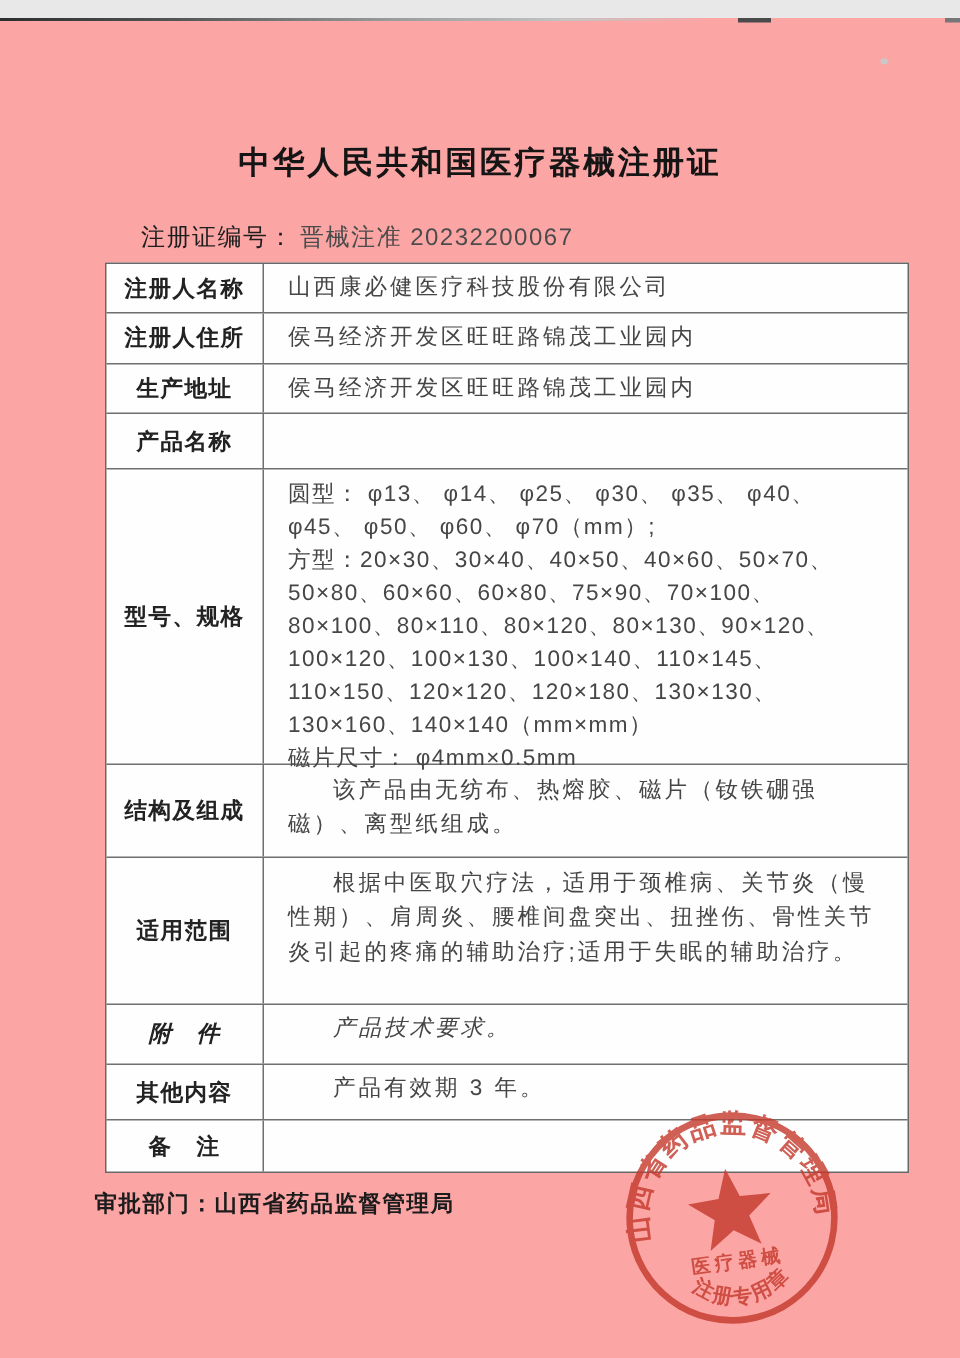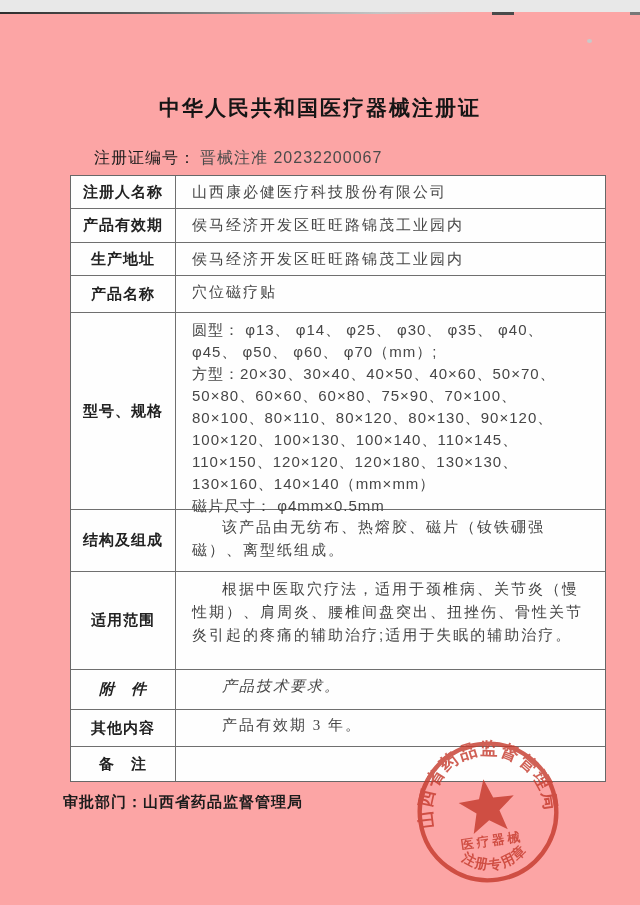--- a/index.html
+++ b/index.html
@@ -36,21 +36,21 @@
     display:flex; align-items:center; justify-content:center;
     font-weight:700; font-size:15px; letter-spacing:1px; color:#222;
     text-align:center; padding:2px;
   }
   .cell-value {
     flex:1; font-size:15px; color:#464646; letter-spacing:2px; line-height:23px;
     padding:4px 16px; display:flex; flex-direction:column; justify-content:flex-start;
   }
   .row.r1 { height:33px; } .row.r2 { height:34px; } .row.r3 { height:33px; }
   .row.r4 { height:37px; } .row.r5 { height:197px; } .row.r6 { height:62px; }
-  .row.r7 { height:98px; } .row.r8 { height:40px;font-style:italic; } .row.r9 { height:37px;font-family:Liberation Serif, serif; }
+  .row.r7 { height:98px; } .row.r8 { height:40px;font-style:italic; } .row.r9 { height:37px; }
   .row.r10 { height:34px;gap:37px; }
   .row.r5 .cell-value { justify-content:flex-start; padding-top:6px; line-height:22px; letter-spacing:1px; }
   .row.r6 .cell-value, .row.r7 .cell-value { justify-content:flex-start; padding-top:5px; }
   .indent { text-indent:2em; }
 
   .footer-dept {
     position:absolute; top:781px; left:63px;
     font-size:15px; font-weight:700; letter-spacing:1px; color:#1c1c1c;
   }
   .footer-dates { position:absolute; top:780px; left:362px; font-size:15px; }
@@ -80,36 +80,33 @@
   </div>
 
   <div class="cert-table">
     <div class="row r1">
       <div class="cell-label">注册人名称</div>
       <div class="cell-value">
           <div>山西康必健医疗科技股份有限公司</div>
         </div>
     </div>
     <div class="row r2">
-      <div class="cell-label">产品有效期</div>
+      <div class="cell-label">注册人住所</div>
       <div class="cell-value">
           <div>侯马经济开发区旺旺路锦茂工业园内</div>
         </div>
     </div>
     <div class="row r3">
       <div class="cell-label">生产地址</div>
       <div class="cell-value">
           <div>侯马经济开发区旺旺路锦茂工业园内</div>
         </div>
     </div>
     <div class="row r4">
       <div class="cell-label">产品名称</div>
-      <div class="cell-value">
-          <div>穴位磁疗贴</div>
-        </div>
     </div>
     <div class="row r5">
       <div class="cell-label">型号、规格</div>
       <div class="cell-value">
         <div>圆型： φ13、 φ14、 φ25、 φ30、 φ35、 φ40、 φ45、 φ50、 φ60、 φ70（mm）;</div>
         <div>方型：20×30、30×40、40×50、40×60、50×70、50×80、60×60、60×80、75×90、70×100、80×100、80×110、80×120、80×130、90×120、100×120、100×130、100×140、110×145、110×150、120×120、120×180、130×130、130×160、140×140（mm×mm）</div>
         <div>磁片尺寸： φ4mm×0.5mm</div>
       </div>
     </div>
     <div class="row r6">

